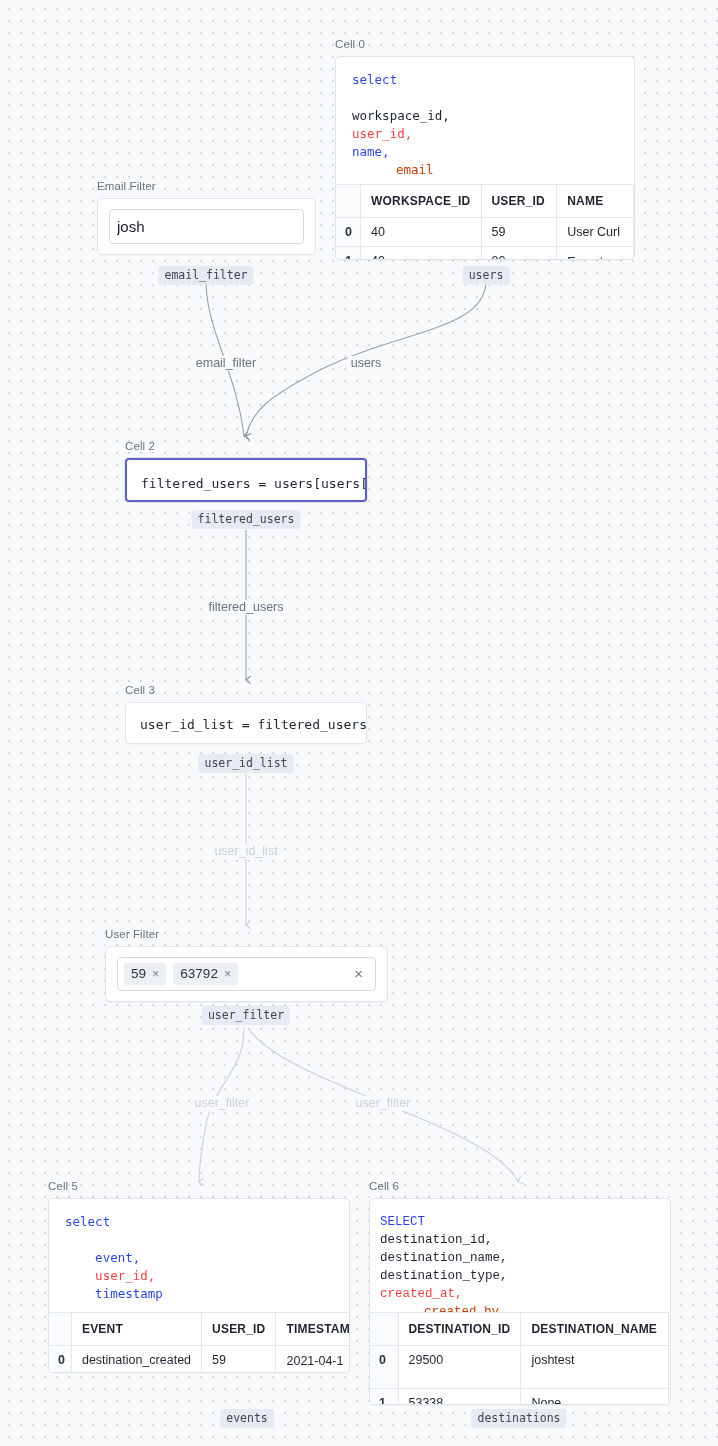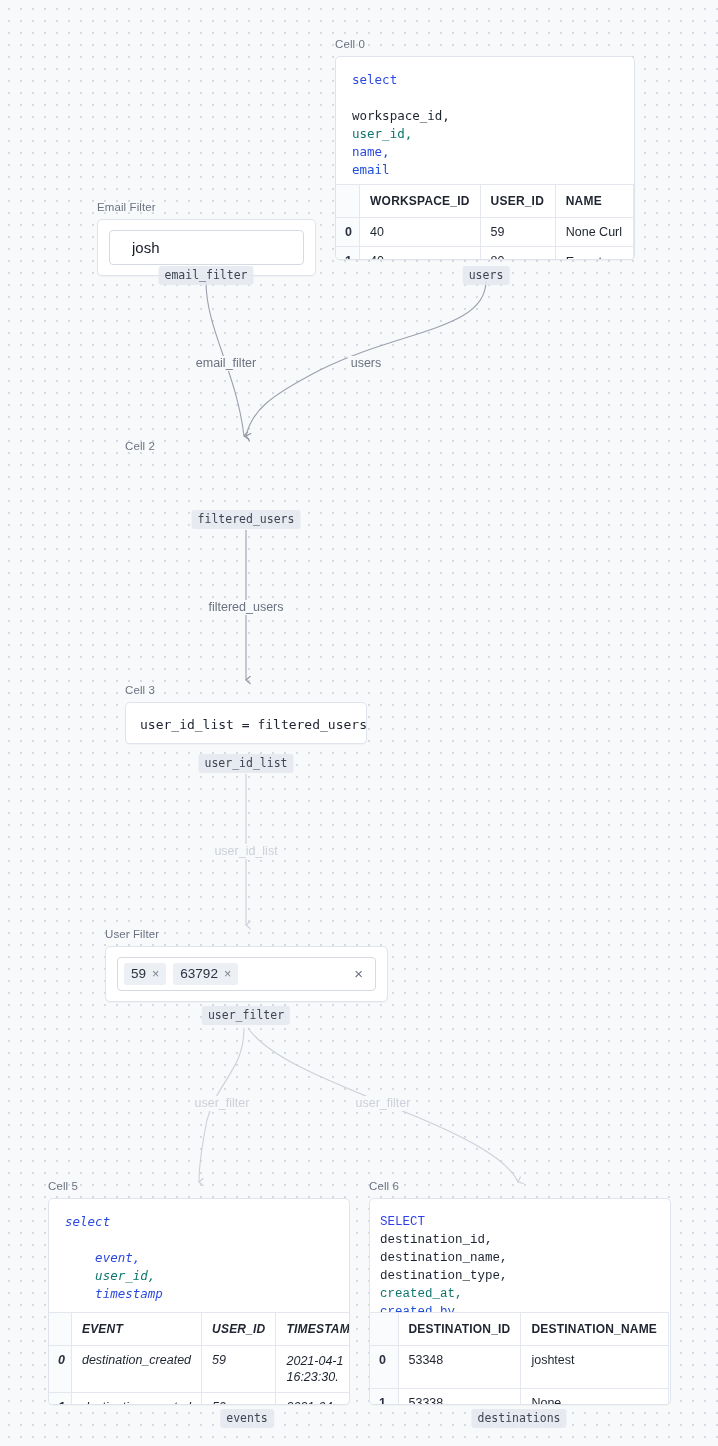--- a/index.html
+++ b/index.html
@@ -58,22 +58,22 @@
     font-size: 12.5px;
     line-height: 18px;
     padding: 14px 16px 8px 16px;
     white-space: pre;
     color: #222733;
     overflow: hidden;
   }
   .code.compact { padding: 12px 14px 6px 14px; line-height: 18px; font-family: Liberation Mono, monospace; }
   .kw      { color: #2d4ae0; }
   .kw-up   { color: #2d3fe8; font-weight: 400; }
-  .dim     { color: #0f766e; }
-  .dimmer  { color: #1d4ed8; }
+  .dim     { color: #ef4444; }
+  .dimmer  { color: #c2410c; margin-left: 44px; }
   .plain   { color: #1d2330; }
   .code-oneline {
     font-family: "DejaVu Sans Mono", "Liberation Mono", monospace;
     font-size: 13px;
     line-height: 20px;
     padding: 14px 14px;
     white-space: pre;
     color: #1d2330;
     overflow: hidden;
   }
@@ -113,21 +113,21 @@
   }
   table.rt td.wrapcell { white-space: normal; line-height: 16px; }
 
   
   .form-pad { padding: 10px 11px; }
   .text-input {
     width: 100%;
     border: 1px solid #d5d9e2;
     border-radius: 4px;
     background: #fff;
-    padding: 8px 22px;
+    padding: 8px 7px;
     font-size: 15px;
     color: #161b26;
     font-family: "Liberation Sans", sans-serif;
     outline: none;
   }
   .multi {
     display: flex;
     align-items: center;
     border: 1px solid #d5d9e2;
     border-radius: 4px;
@@ -228,46 +228,49 @@
             <tr>
           <th class="idx"></th>
           <th style="width:112px;">WORKSPACE_ID</th>
           <th style="width:78px;">USER_ID</th>
           <th style="width:82px;">NAME</th>
         </tr>
         <tr>
           <td class="idx">0</td>
           <td>40</td>
           <td>59</td>
-          <td>None Curl</td>
+          <td>User Curl</td>
         </tr>
         <tr>
           <td class="idx">1</td>
           <td>40</td>
           <td>80</td>
           <td class="wrapcell">Ernest Chent</td>
         </tr>
       </tbody>
         </table>
     </div>
   </div>
   <div class="pill" style="left:486px; top:266px;">users</div>
 
-  <div class="node" style="left:97px; top:200px; width:219px;">
+  <div class="node" style="left:97px; top:179px; width:219px;">
     <div class="node-title">Email Filter</div>
     <div class="node-box">
       <div class="form-pad">
         <input class="text-input" type="text" value="josh" style="">
       </div>
     </div>
   </div>
   <div class="pill" style="left:206px; top:266px;">email_filter</div>
 
   <div class="node" style="left:125px; top:439px; width:242px;">
     <div class="node-title">Cell 2</div>
+    <div class="node-box selected" style="height:44px;">
+      <div class="code-oneline"><span><span class="plain">filtered_users = users[users[</span></span></div>
+    </div>
   </div>
   <div class="pill" style="left:246px; top:510px;">filtered_users</div>
 
   <div class="node" style="left:125px; top:683px; width:242px;">
     <div class="node-title">Cell 3</div>
     <div class="node-box" style="height:42px;">
       <div class="code-oneline" style="padding:12px 14px;"><span><span class="plain">user_id_list = filtered_users[</span></span></div>
     </div>
   </div>
   <div class="pill" style="left:246px; top:754px;">user_id_list</div>
@@ -289,21 +292,21 @@
           </div>
           <span class="clear-all">×</span>
         </div>
       </div>
     </div>
   </div>
   <div class="pill" style="left:246px; top:1006px;">user_filter</div>
 
   <div class="node" style="left:48px; top:1179px; width:302px;">
     <div class="node-title">Cell 5</div>
-    <div class="node-box" style="height:207px;font-style:italic;">
+    <div class="node-box" style="height:175px;">
       <div class="code" style="height:113px;"><span class="kw">select</span>
 <span> </span>
 <span class="kw">    event,</span>
 <span class="dim">    user_id,</span>
 <span class="kw">    timestamp</span></div>
       <table class="rt">
         <tbody>
             <tr>
           <th class="idx"></th>
           <th style="width:129px;">EVENT</th>
@@ -339,21 +342,21 @@
 <span class="dimmer">created_by</span></div>
       <table class="rt">
         <tbody>
             <tr>
           <th class="idx"></th>
           <th style="width:120px;">DESTINATION_ID</th>
           <th style="width:148px;">DESTINATION_NAME</th>
         </tr>
         <tr>
           <td class="idx">0</td>
-          <td style="padding-bottom:21px;">53348</td>
+          <td style="padding-bottom:21px;">29500</td>
           <td style="padding-bottom:21px;margin-top:39px;">joshtest</td>
         </tr>
         <tr>
           <td class="idx">1</td>
           <td>53338</td>
           <td>None</td>
         </tr>
       </tbody>
         </table>
     </div>

